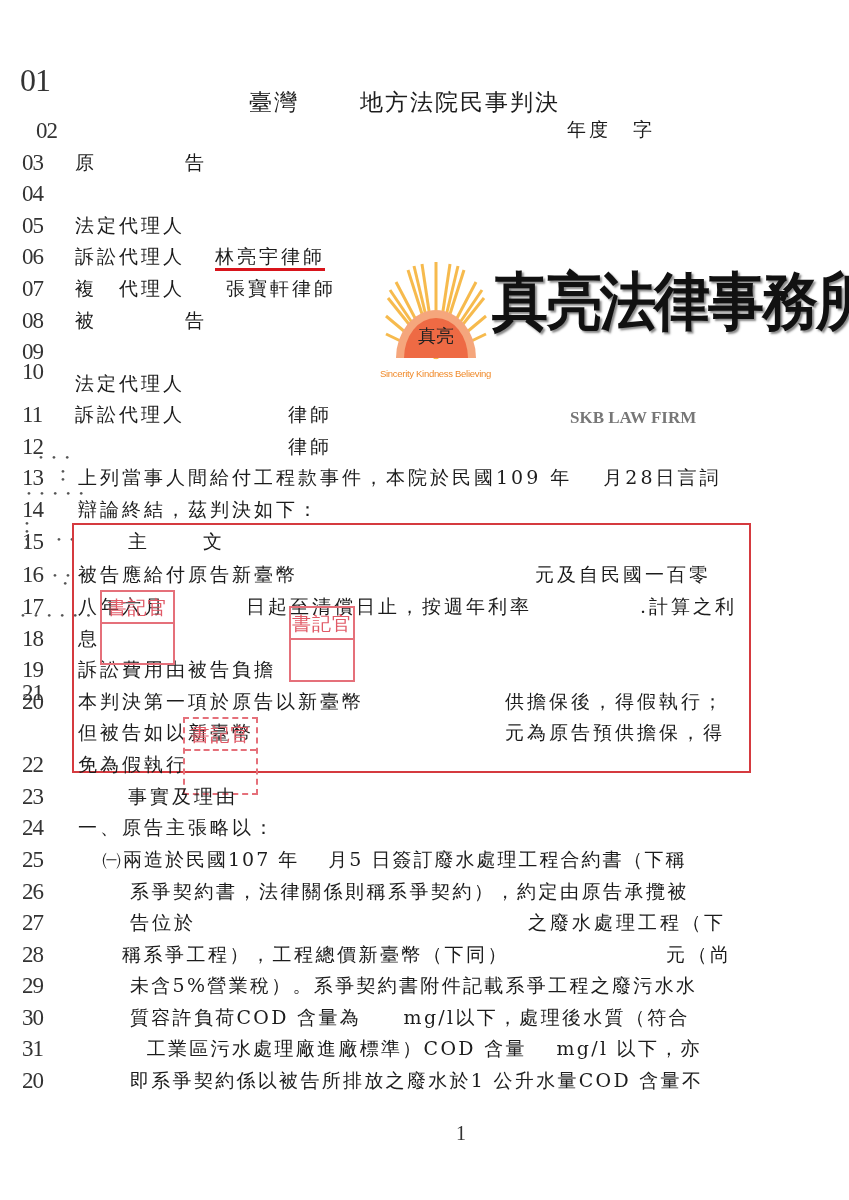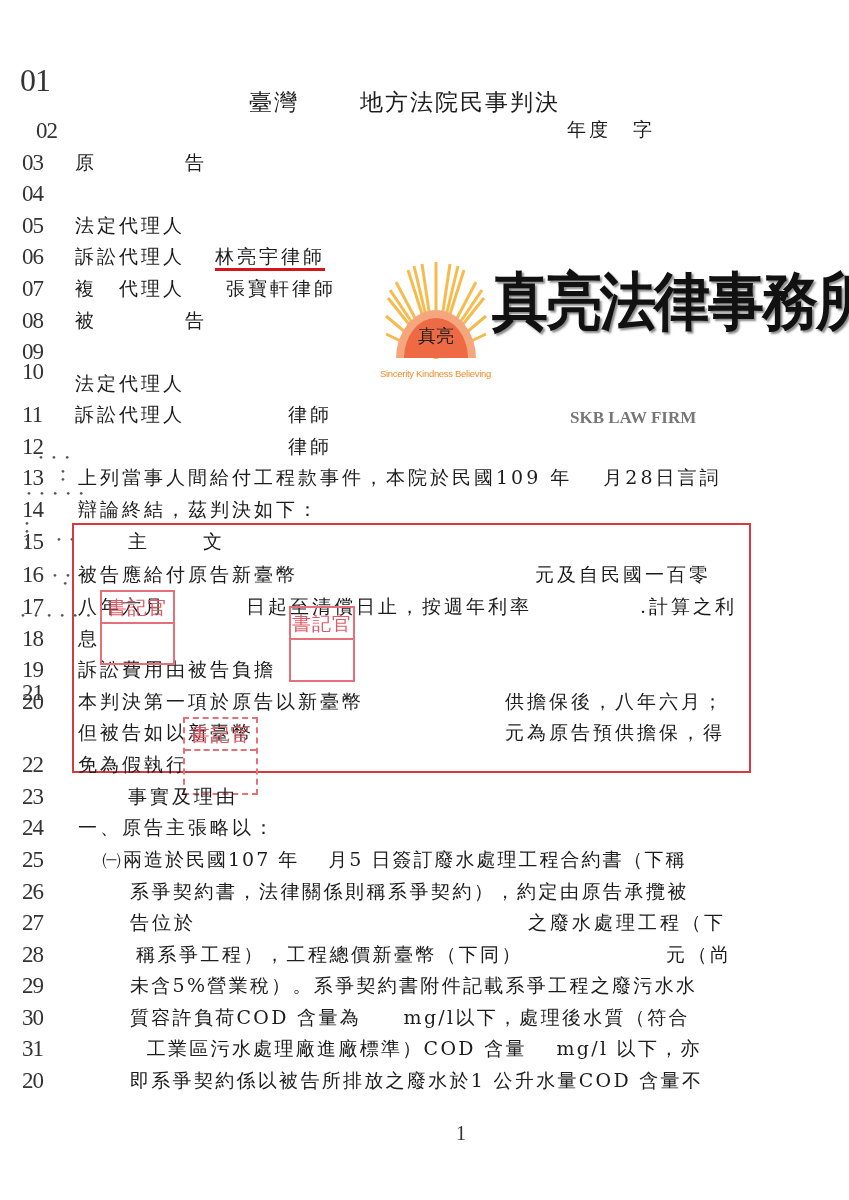--- a/index.html
+++ b/index.html
@@ -123,41 +123,41 @@
 
 <div class="txt" style="left:128px; top:529px; letter-spacing:6px;">主　　文</div>
 <div class="txt" style="left:78px; top:562px;">被告應給付原告新臺幣</div>
 <div class="txt" style="left:535px; top:562px;text-align:center;">元及自民國一百零</div>
 <div class="txt" style="left:78px; top:594px;">八年六月</div>
 <div class="txt" style="left:246px; top:594px;">日起至清償日止，按週年利率</div>
 <div class="txt" style="left:640px; top:594px;">.計算之利</div>
 <div class="txt" style="left:78px; top:626px;">息</div>
 <div class="txt" style="left:78px; top:657px;">訴訟費用由被告負擔</div>
 <div class="txt" style="left:78px; top:689px;">本判決第一項於原告以新臺幣</div>
-<div class="txt" style="left:505px; top:689px;">供擔保後，八年六月；</div>
+<div class="txt" style="left:505px; top:689px;">供擔保後，得假執行；</div>
 <div class="txt" style="left:78px; top:720px;">但被告如以新臺幣</div>
 <div class="txt" style="left:505px; top:720px;">元為原告預供擔保，得</div>
 <div class="txt" style="left:78px; top:752px;">免為假執行</div>
 
 <div class="stamp" style="left:100px; top:590px; width:75px; height:75px;">
   <div class="stamp-head">書記官</div>
 </div>
 <div class="stamp" style="left:289px; top:606px; width:66px; height:76px;">
   <div class="stamp-head">書記官</div>
 </div>
 <div class="stamp" style="left:183px; top:717px; width:75px; height:78px; border-style:dashed;">
   <div class="stamp-head" style="border-bottom-style:dashed;">書記官</div>
 </div>
 
 <div class="txt" style="left:128px; top:784px;">事實及理由</div>
 <div class="txt" style="left:78px; top:815px;">一、原告主張略以：</div>
 <div class="txt" style="left:102px; top:847px; letter-spacing:2px;">㈠兩造於民國107 年　 月5 日簽訂廢水處理工程合約書（下稱</div>
 <div class="txt" style="left:130px; top:879px; letter-spacing:2.5px;">系爭契約書，法律關係則稱系爭契約），約定由原告承攬被</div>
 <div class="txt" style="left:130px; top:910px;">告位於</div>
 <div class="txt" style="left:528px; top:910px;">之廢水處理工程（下</div>
-<div class="txt" style="left:136px; top:942px; letter-spacing:2.5px;text-align:center;">稱系爭工程），工程總價新臺幣（下同）</div>
+<div class="txt" style="left:122px; top:942px; letter-spacing:2.5px;text-align:center;">稱系爭工程），工程總價新臺幣（下同）</div>
 <div class="txt" style="left:666px; top:942px;">元（尚</div>
 <div class="txt" style="left:130px; top:973px; letter-spacing:2.3px;">未含5%營業稅）。系爭契約書附件記載系爭工程之廢污水水</div>
 <div class="txt" style="left:130px; top:1005px; letter-spacing:2.3px;">質容許負荷COD 含量為　　mg/l以下，處理後水質（符合</div>
 <div class="txt" style="left:130px; top:1036px; letter-spacing:2.3px;">  工業區污水處理廠進廠標準）COD 含量　 mg/l 以下，亦</div>
 <div class="txt" style="left:130px; top:1068px; letter-spacing:2.3px;">即系爭契約係以被告所排放之廢水於1 公升水量COD 含量不</div>
 
 <div class="page-num">1</div>
 
 </body></html>

